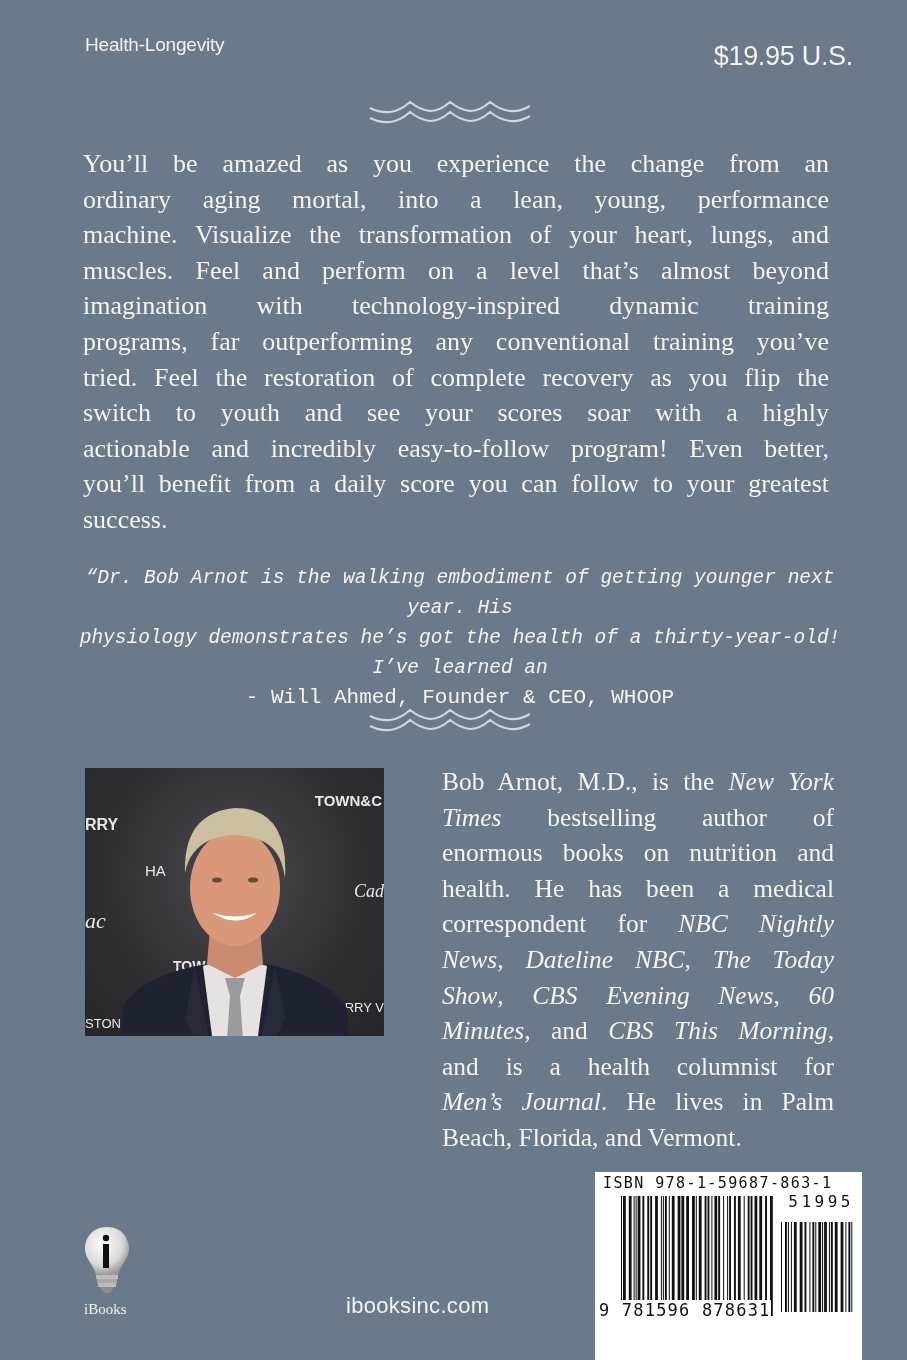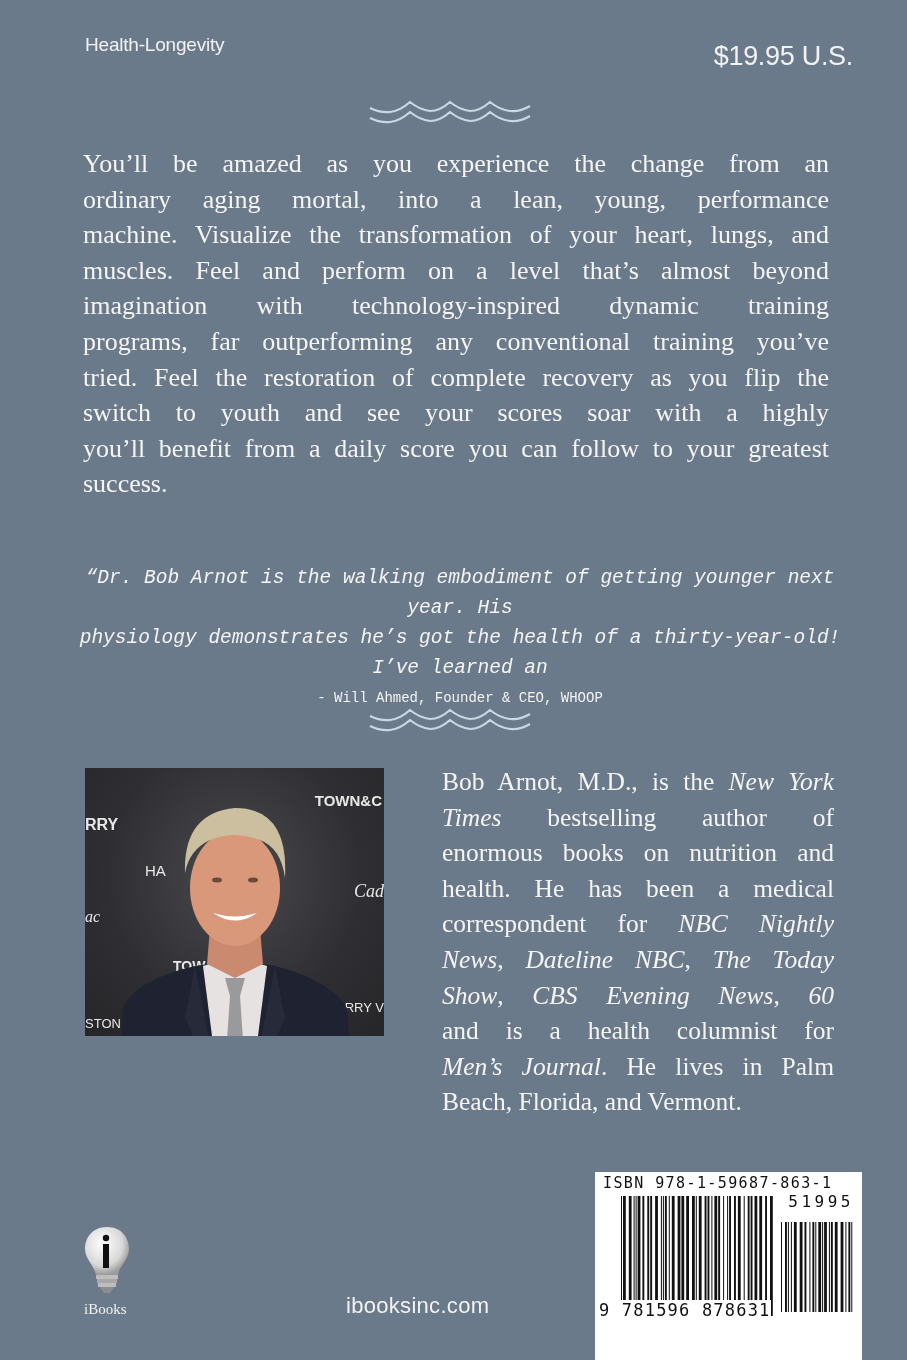--- a/index.html
+++ b/index.html
@@ -18,21 +18,21 @@
     left: 83px; top: 146px; width: 746px;
     font-size: 26px; line-height: 35.6px; text-align: justify;
     text-align-last: left;
   }
   .blurb-line { display: block; text-align: justify; text-align-last: justify; white-space: nowrap; }
   .blurb-line.last { text-align-last: left; }
   .quote {
     left: 60px; top: 563px; width: 800px; text-align: center;
     font-size: 19.5px; line-height: 30px; font-style: italic; font-family: Liberation Mono, monospace;
   }
-  .quote .attr { font-style: normal; font-size: 14px; }
+  .quote .attr { font-style: normal; font-size: 21px; }
   .photo {
     left: 85px; top: 768px; width: 299px; height: 268px; overflow: hidden;
     background: radial-gradient(ellipse at 50% 40%, #4a4a4e 0%, #2f2f33 60%, #262629 100%);
   }
   .photo .sponsor { position: absolute; color: #e8e8e8; font-family: "Liberation Sans", sans-serif; font-weight: bold; font-size: 13px; }
   .photo .sponsor.script { font-family: "Liberation Serif", serif; font-style: italic; font-weight: normal; font-size: 18px; }
   .bio {
     left: 442px; top: 764px; width: 392px;
     font-size: 25.5px; line-height: 35.6px;
   }
@@ -67,20 +67,21 @@
 
 <div class="abs blurb">
   <span class="blurb-line">You’ll be amazed as you experience the change from an</span>
   <span class="blurb-line">ordinary aging mortal, into a lean, young, performance</span>
   <span class="blurb-line">machine. Visualize the transformation of your heart, lungs, and</span>
   <span class="blurb-line">muscles. Feel and perform on a level that’s almost beyond</span>
   <span class="blurb-line">imagination with technology-inspired dynamic training</span>
   <span class="blurb-line">programs, far outperforming any conventional training you’ve</span>
   <span class="blurb-line">tried. Feel the restoration of complete recovery as you flip the</span>
   <span class="blurb-line">switch to youth and see your scores soar with a highly</span>
+  <span class="blurb-line">actionable and incredibly easy-to-follow program! Even better,</span>
   <span class="blurb-line">you’ll benefit from a daily score you can follow to your greatest</span>
   <span class="blurb-line last">success.</span>
 </div>
 
 <div class="abs quote">
   <div>“Dr. Bob Arnot is the walking embodiment of getting younger next year. His</div>
   <div>physiology demonstrates he’s got the health of a thirty-year-old! I’ve learned an</div>
   <div class="attr">- Will Ahmed, Founder &amp; CEO, WHOOP</div>
 </div>
 
@@ -89,21 +90,21 @@
     <path d="M2 10 Q12 15 22 14 Q32 13 42 4 Q52 12 62 13 Q72 13 82 4 Q92 12 102 13 Q112 13 122 4 Q132 12 142 13 Q152 14 162 8" fill="none" stroke="#c9d6e3" stroke-width="2.2"></path>
     <path d="M2 20 Q12 25 22 24 Q32 23 42 14 Q52 22 62 23 Q72 23 82 14 Q92 22 102 23 Q112 23 122 14 Q132 22 142 23 Q152 24 162 18" fill="none" stroke="#c9d6e3" stroke-width="2.2"></path>
   </svg>
 </div>
 
 <div class="abs photo">
   <span class="sponsor" style="right:2px; top:24px; font-size:15px;">TOWN&amp;C</span>
   <span class="sponsor" style="left:0; top:48px; font-size:16px;">RRY</span>
   <span class="sponsor" style="left:60px; top:94px; font-weight:normal; font-size:15px;">HA</span>
   <span class="sponsor script" style="right:0; top:113px;">Cad</span>
-  <span class="sponsor script" style="left:0; top:140px; font-size:16px;">ac</span>
+  <span class="sponsor script" style="left:0; top:140px; font-size:22px;">ac</span>
   <span class="sponsor" style="left:88px; top:190px; font-size:14px;">TOW</span>
   <span class="sponsor" style="right:0; top:232px; font-weight:normal; font-size:13px;">RRY V</span>
   <span class="sponsor" style="left:0; top:248px; font-weight:normal; font-size:13px;">STON</span>
   <span class="sponsor" style="right:0; top:325px;">&amp;C</span>
   <span class="sponsor" style="left:0; top:338px;">INTRY</span>
   <svg width="299" height="375" viewBox="0 0 299 375" style="position:absolute; left:0; top:0;">
 
     <path d="M30 375 L38 240 Q50 212 110 198 L150 192 L190 198 Q245 212 262 240 L272 375 Z" fill="#1f2230"></path>
 
     <path d="M118 198 L150 188 L182 198 L165 330 L150 340 L135 330 Z" fill="#e6e2e2"></path>
@@ -126,20 +127,21 @@
 </div>
 
 <div class="abs bio" id="bio">
     <span class="bio-line"><span>Bob Arnot, M.D., is the </span><i>New York</i></span>
     <span class="bio-line"><i>Times</i><span> bestselling author of</span></span>
     <span class="bio-line"><span>enormous books on nutrition and</span></span>
     <span class="bio-line"><span>health. He has been a medical</span></span>
     <span class="bio-line"><span>correspondent for </span><i>NBC Nightly</i></span>
     <span class="bio-line"><i>News</i><span>, </span><i>Dateline NBC</i><span>, </span><i>The Today</i></span>
     <span class="bio-line"><i>Show</i><span>, </span><i>CBS Evening News</i><span>, </span><i>60</i></span>
+    <span class="bio-line"><i>Minutes</i><span>, and </span><i>CBS This Morning</i><span>,</span></span>
     <span class="bio-line"><span>and is a health columnist for</span></span>
     <span class="bio-line"><i>Men’s Journal</i><span>. He lives in Palm</span></span>
     <span class="bio-line last"><span>Beach, Florida, and Vermont.</span></span>
   </div>
 
 <div class="abs barcode-box">
   <span class="isbn-text">ISBN 978-1-59687-863-1</span>
   <span class="price-code">51995</span>
   <svg class="bars-main" viewBox="0 0 152 120" preserveAspectRatio="none" id="barsMain">
       <rect x="0" y="0" width="1" height="120" fill="#111"></rect>

